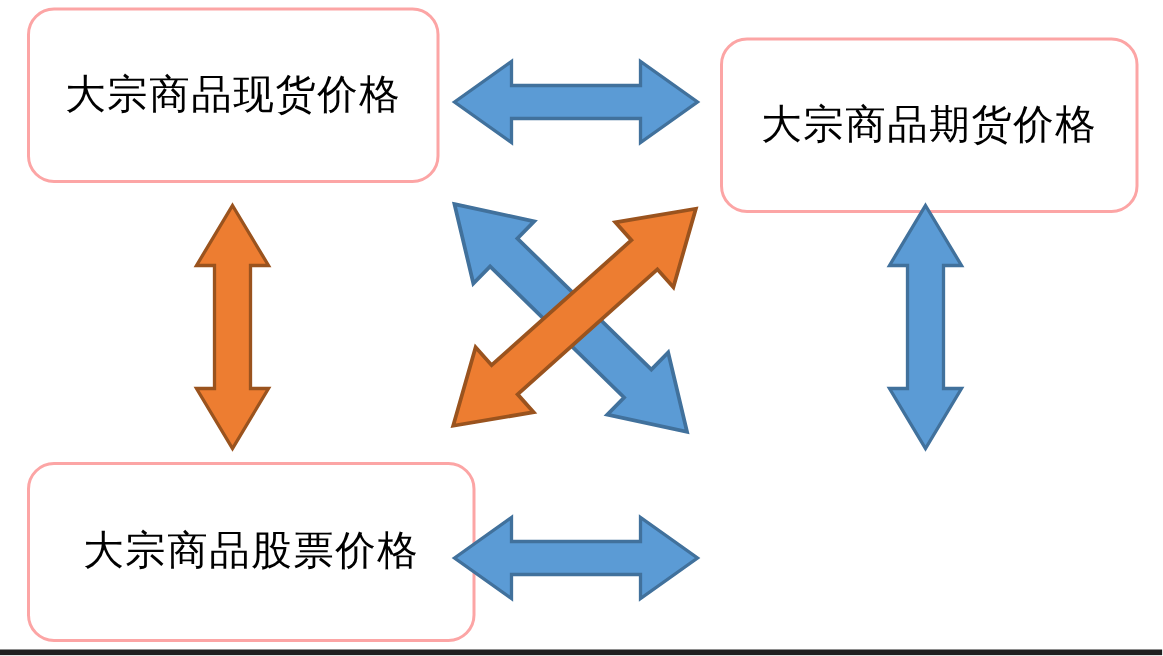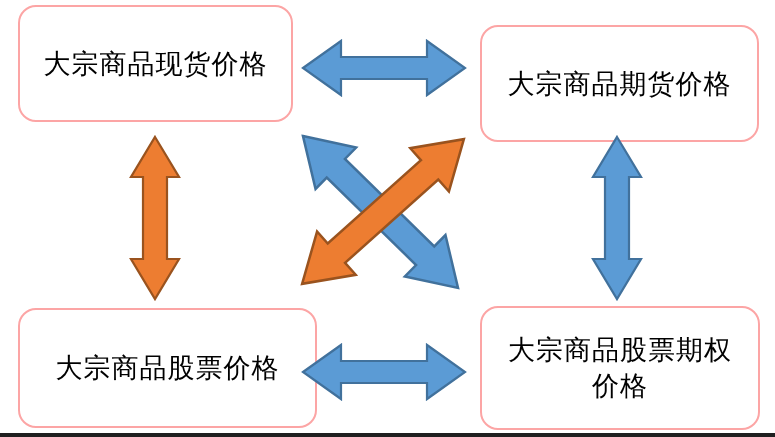--- a/index.html
+++ b/index.html
@@ -67,24 +67,20 @@
   <div class="node node-tr">
     <span class="node-line">大宗商品期货价格</span>
     <span class="node-line"></span>
   </div>
 
   <div class="node node-bl">
     <span class="node-line">大宗商品股票价格</span>
     <span class="node-line"></span>
   </div>
 
-  <div class="node node-br">
-    <span class="node-line">大宗商品股票期权</span>
-    <span class="node-line">价格</span>
-  </div>
 
   <svg class="arrow arrow-top" width="162" height="54">
     <polygon points="0,27 38,0 38,16 124,16 124,0 162,27 124,54 124,38 38,38 38,54" stroke-width="2.2" stroke-linejoin="miter" fill="#5B9BD5" stroke="#41719C"></polygon>
   </svg>
 
   <svg class="arrow arrow-bottom" width="162" height="54">
     <polygon points="0,27 38,0 38,16 124,16 124,0 162,27 124,54 124,38 38,38 38,54" stroke-width="2.2" stroke-linejoin="miter" fill="#5B9BD5" stroke="#41719C"></polygon>
   </svg>
 
   <svg class="arrow arrow-left" width="48" height="162">

